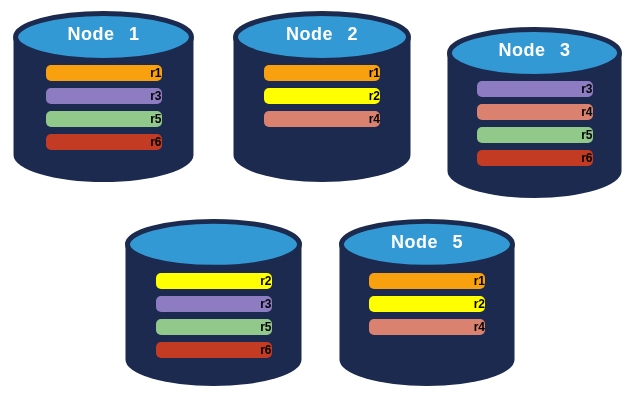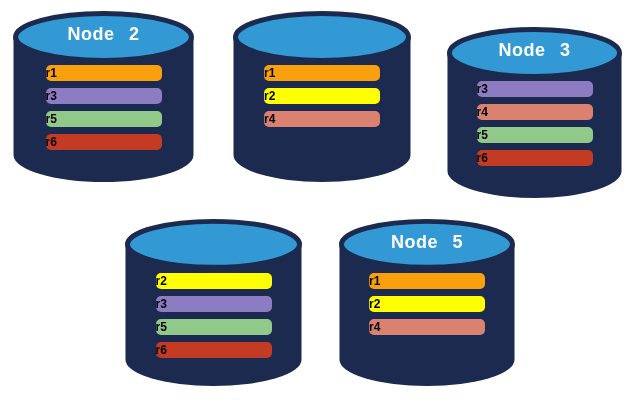--- a/index.html
+++ b/index.html
@@ -50,51 +50,52 @@
     top: 57px;
     transform: translateX(-50%);
     width: 116px;
     display: flex;
     flex-direction: column;
     gap: 7px;
   }
   .replica-bar {
     height: 16px;
     border-radius: 5px;
-    text-align: left;
+    text-align: right;
     color: var(--replica_text, #000);
     font-size: 12px;
     font-weight: bold;
     line-height: 16px;
   }
 </style>
 </head>
 <body>
 
 <div class="canvas">
 
   <div class="node node-1">
     <svg class="cyl" viewBox="0 0 180 176" preserveAspectRatio="none">
       <path class="cyl-body" d="M 1.5 30 L 1.5 147 A 88.5 27 0 0 0 178.5 147 L 178.5 30 Z"></path>
       <ellipse class="cyl-top" cx="90" cy="29" rx="86.5" ry="23.5"></ellipse>
     </svg>
-    <div class="node-title">Node 2</div>
+    <div class="node-title">Node 1</div>
     <div class="replica-list">
         <div class="replica-bar" style="background: rgb(249, 160, 15);">r1</div>
         <div class="replica-bar" style="background: rgb(142, 124, 195);">r3</div>
         <div class="replica-bar" style="background: rgb(144, 201, 137);">r5</div>
         <div class="replica-bar" style="background: rgb(195, 59, 35);">r6</div>
       </div>
   </div>
 
   <div class="node node-2">
     <svg class="cyl" viewBox="0 0 180 176" preserveAspectRatio="none">
       <path class="cyl-body" d="M 1.5 30 L 1.5 147 A 88.5 27 0 0 0 178.5 147 L 178.5 30 Z"></path>
       <ellipse class="cyl-top" cx="90" cy="29" rx="86.5" ry="23.5"></ellipse>
     </svg>
+    <div class="node-title">Node 2</div>
     <div class="replica-list">
         <div class="replica-bar" style="background: rgb(249, 160, 15);">r1</div>
         <div class="replica-bar" style="background: rgb(255, 255, 0);">r2</div>
         <div class="replica-bar" style="background: rgb(219, 129, 112);">r4</div>
       </div>
   </div>
 
   <div class="node node-3">
     <svg class="cyl" viewBox="0 0 180 176" preserveAspectRatio="none">
       <path class="cyl-body" d="M 1.5 30 L 1.5 147 A 88.5 27 0 0 0 178.5 147 L 178.5 30 Z"></path>

